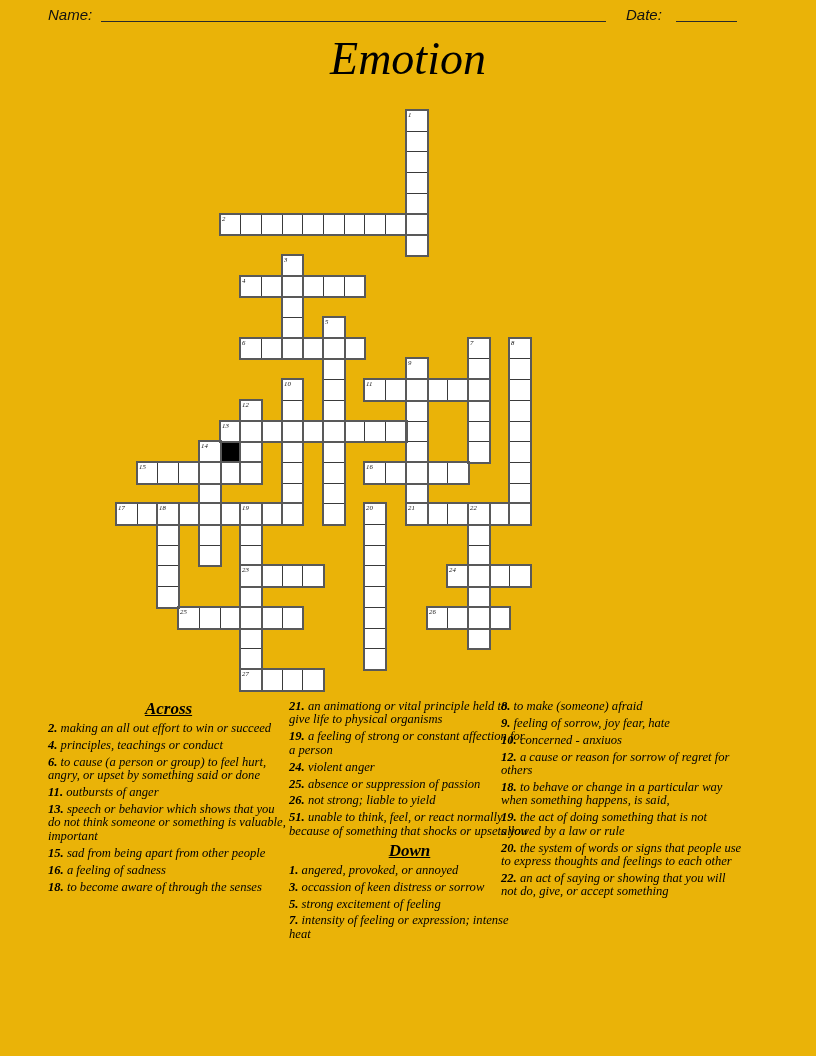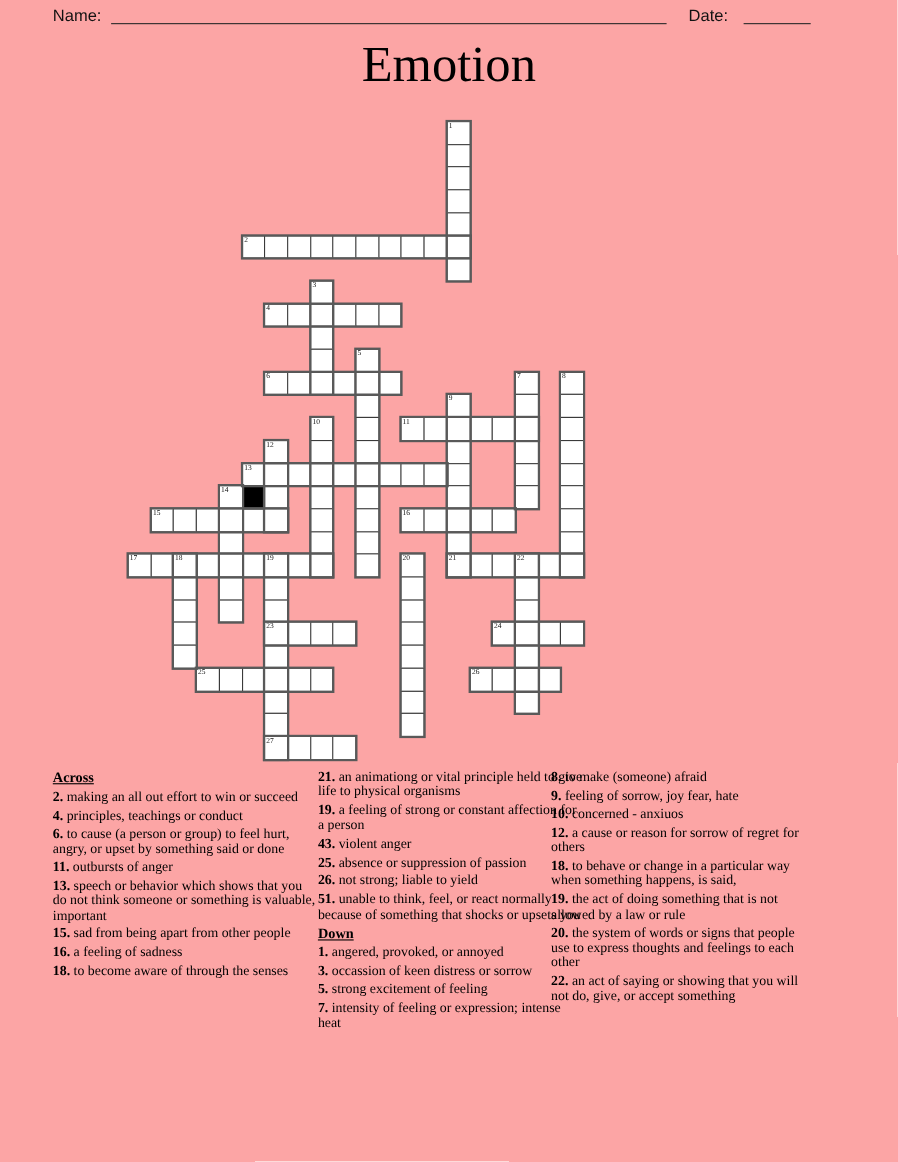--- a/index.html
+++ b/index.html
@@ -1,32 +1,32 @@
 <!DOCTYPE html>
 <html><head>
 <meta charset="utf-8">
 <style>
   html,body{margin:0;padding:0;background:#fff;}
-  .page{position:relative;width:816px;height:1056px;background:#fca5a5;overflow:hidden;
-        font-family:"Liberation Serif",serif;color:#000;}
+  .page{position:relative;width:816px;height:1056px;background:#eab308;overflow:hidden;
+        font-family:"Liberation Serif",serif;color:#000;font-style:italic;}
   .hlabel{position:absolute;font-family:"Liberation Sans",sans-serif;font-size:15px;color:#111;}
   .fill-line{position:absolute;height:0;border-bottom:1.4px solid #2a2a2a;}
   .title{position:absolute;left:0;right:0;top:32px;margin:0;text-align:center;
          font-family:"Liberation Serif",serif;font-size:46px;font-weight:400;}
   .grid-layer{position:absolute;left:0;top:0;width:816px;height:1056px;}
   .cell{position:absolute;background:#fff;border:1px solid #3a3a3a;box-sizing:border-box;}
   .cell.black{background:#000;}
   .cellnum{position:absolute;top:0px;left:1px;font-size:6.8px;line-height:1.1;
            font-family:"Liberation Serif",serif;color:#111;}
   .outline{position:absolute;border:2px solid #595959;box-sizing:border-box;
            background:transparent;pointer-events:none;}
   .clues-col{position:absolute;top:700px;width:241px;font-size:12.6px;line-height:1.06;}
   .clue{margin-bottom:3.6px;}
   .clue b{font-weight:bold;}
-  .clue-header{font-weight:bold;text-decoration:underline;font-size:13px;margin-bottom:4px;}
+  .clue-header{font-weight:bold;text-decoration:underline;font-size:17px;margin-bottom:4px;text-align:center;}
 </style>
 </head>
 <body>
 
 <div class="page">
 
   <span class="hlabel" style="left:48px;top:6px;">Name:</span>
   <div class="fill-line" style="left:101px;top:21px;width:505px;"></div>
 
   <span class="hlabel" style="left:626px;top:6px;">Date:</span>
@@ -278,21 +278,21 @@
       <div class="clue"><b>6.</b> to cause (a person or group) to feel hurt, angry, or upset by something said or done</div>
       <div class="clue"><b>11.</b> outbursts of anger</div>
       <div class="clue"><b>13.</b> speech or behavior which shows that you do not think someone or something is valuable, important</div>
       <div class="clue"><b>15.</b> sad from being apart from other people</div>
       <div class="clue"><b>16.</b> a feeling of sadness</div>
       <div class="clue"><b>18.</b> to become aware of through the senses</div>
     </div>
   <div class="clues-col" id="clues-col-2" style="left:289px;">
       <div class="clue"><b>21.</b> an animationg or vital principle held to give life to physical organisms</div>
       <div class="clue"><b>19.</b> a feeling of strong or constant affection for a person</div>
-      <div class="clue"><b>43.</b> violent anger</div>
+      <div class="clue"><b>24.</b> violent anger</div>
       <div class="clue"><b>25.</b> absence or suppression of passion</div>
       <div class="clue"><b>26.</b> not strong; liable to yield</div>
       <div class="clue"><b>51.</b> unable to think, feel, or react normally because of something that shocks or upsets you</div>
       <div class="clue-header">Down</div>
       <div class="clue"><b>1.</b> angered, provoked, or annoyed</div>
       <div class="clue"><b>3.</b> occassion of keen distress or sorrow</div>
       <div class="clue"><b>5.</b> strong excitement of feeling</div>
       <div class="clue"><b>7.</b> intensity of feeling or expression; intense heat</div>
     </div>
   <div class="clues-col" id="clues-col-3" style="left:501px;">

